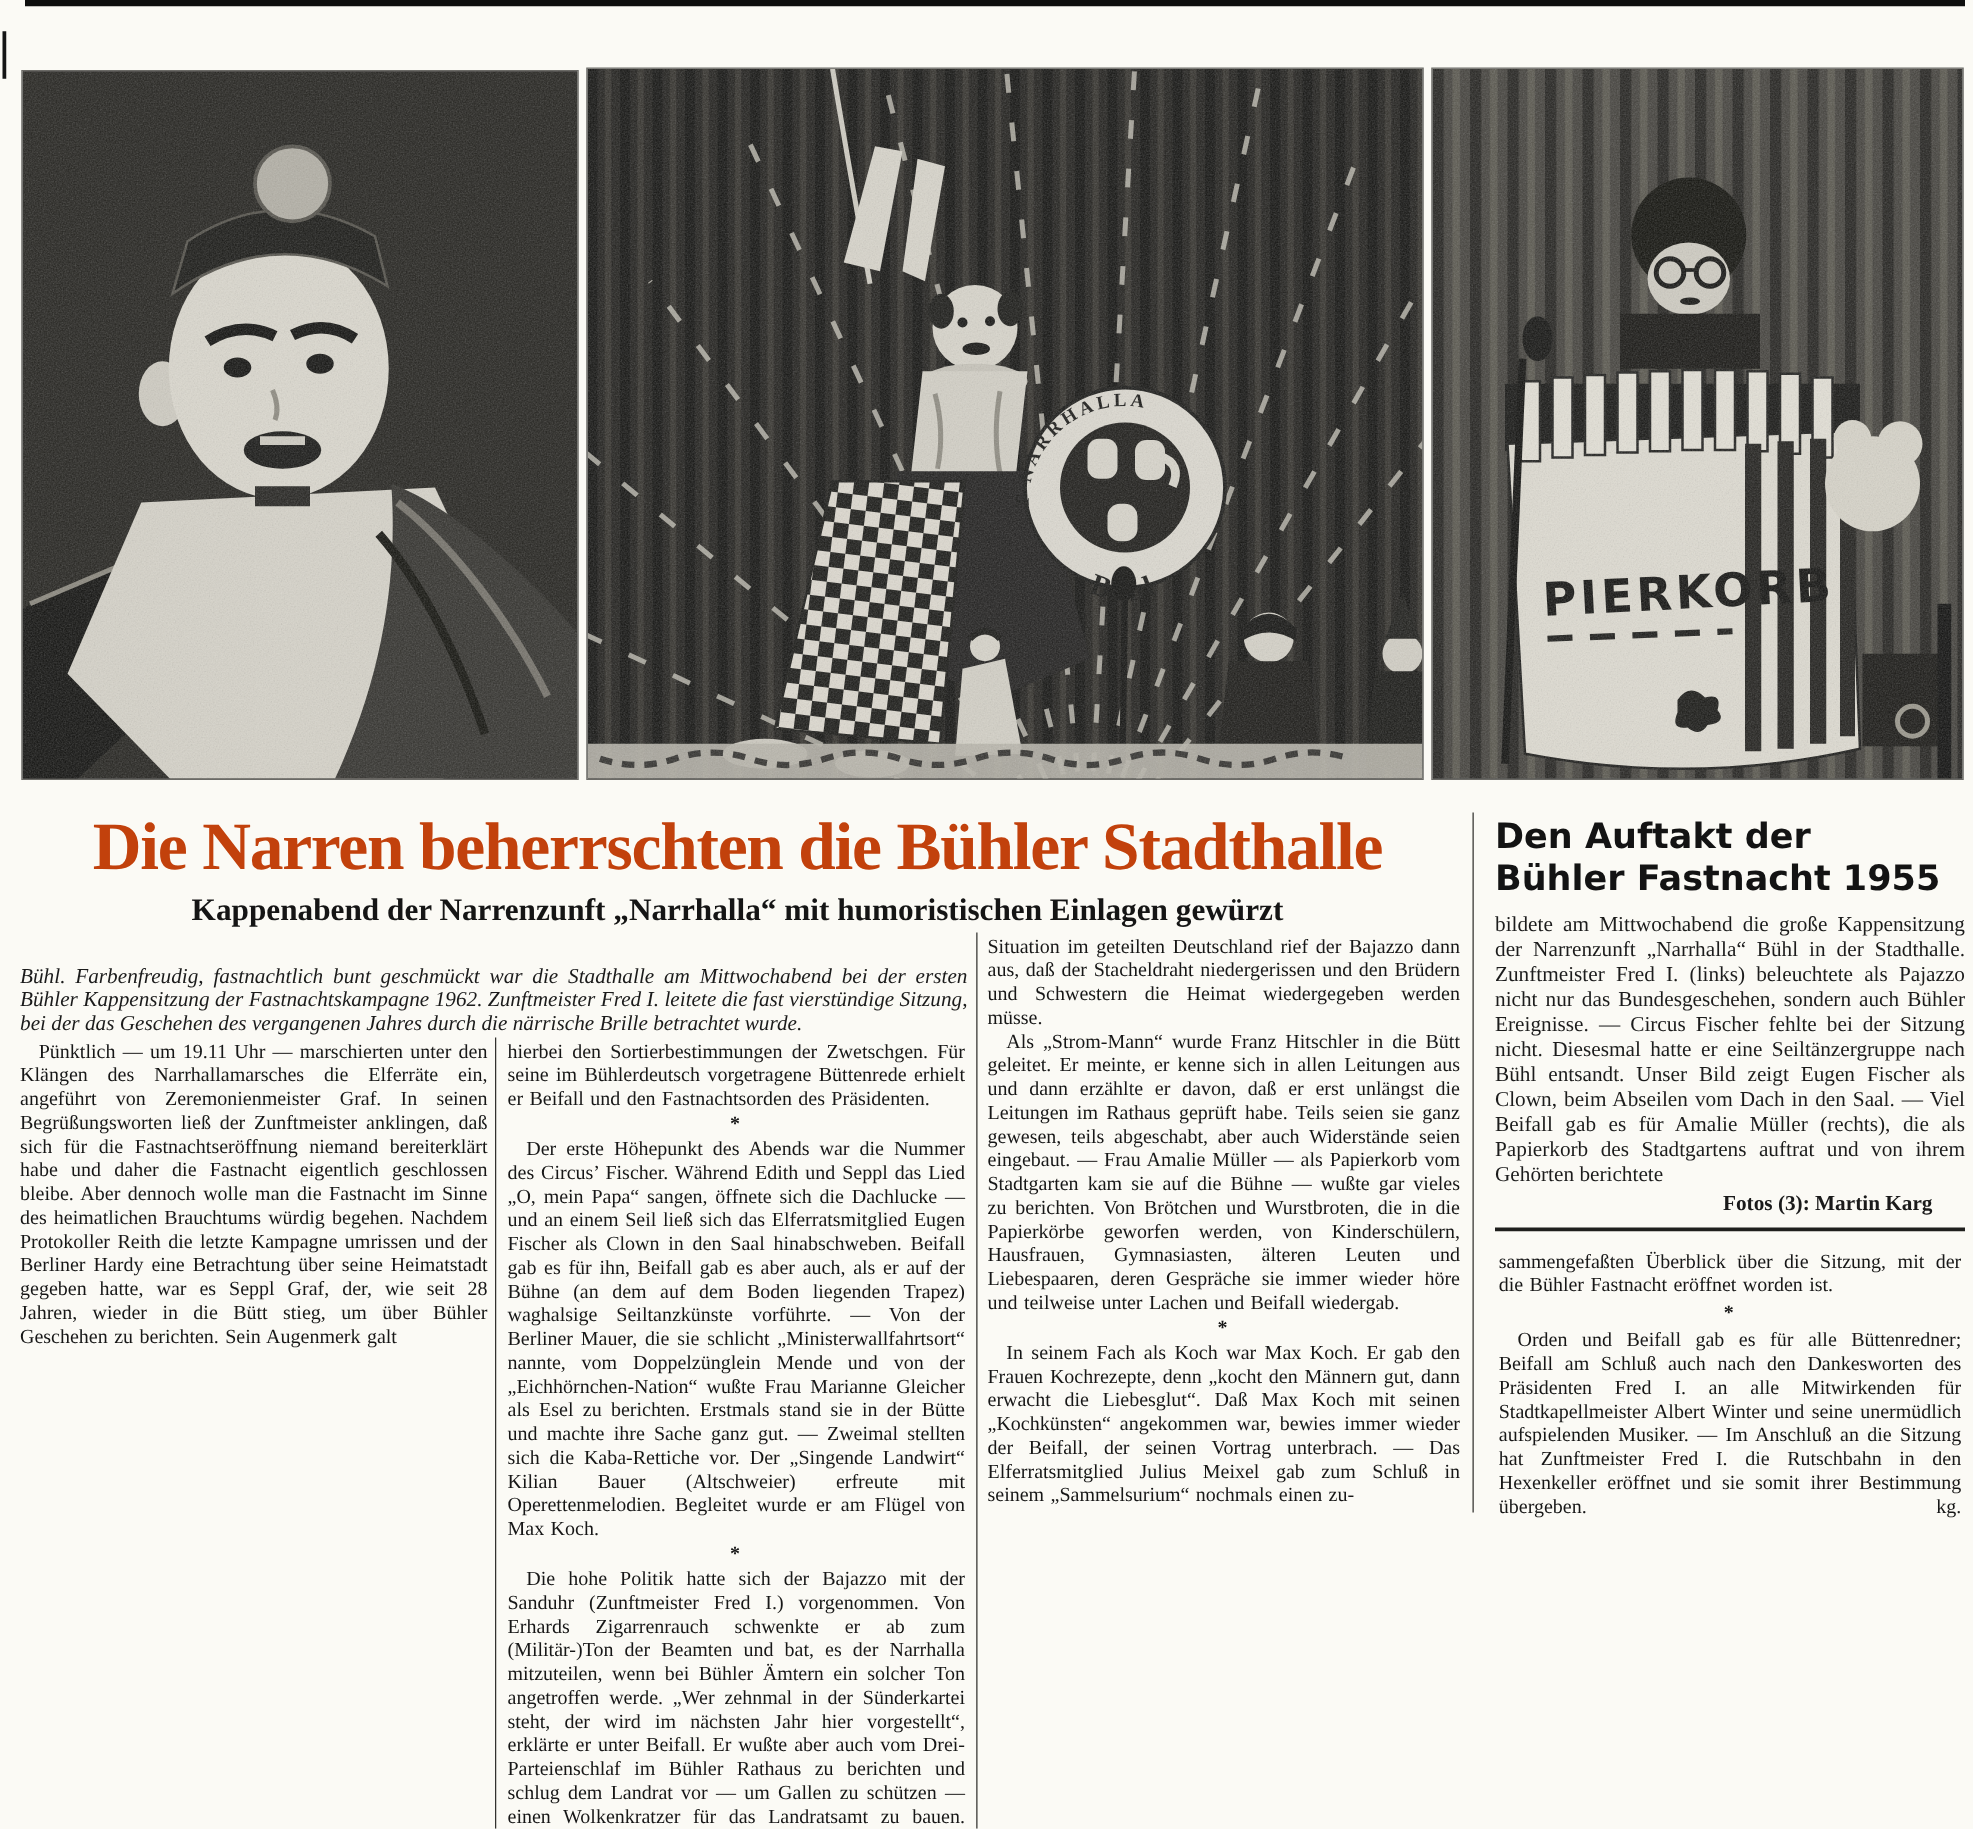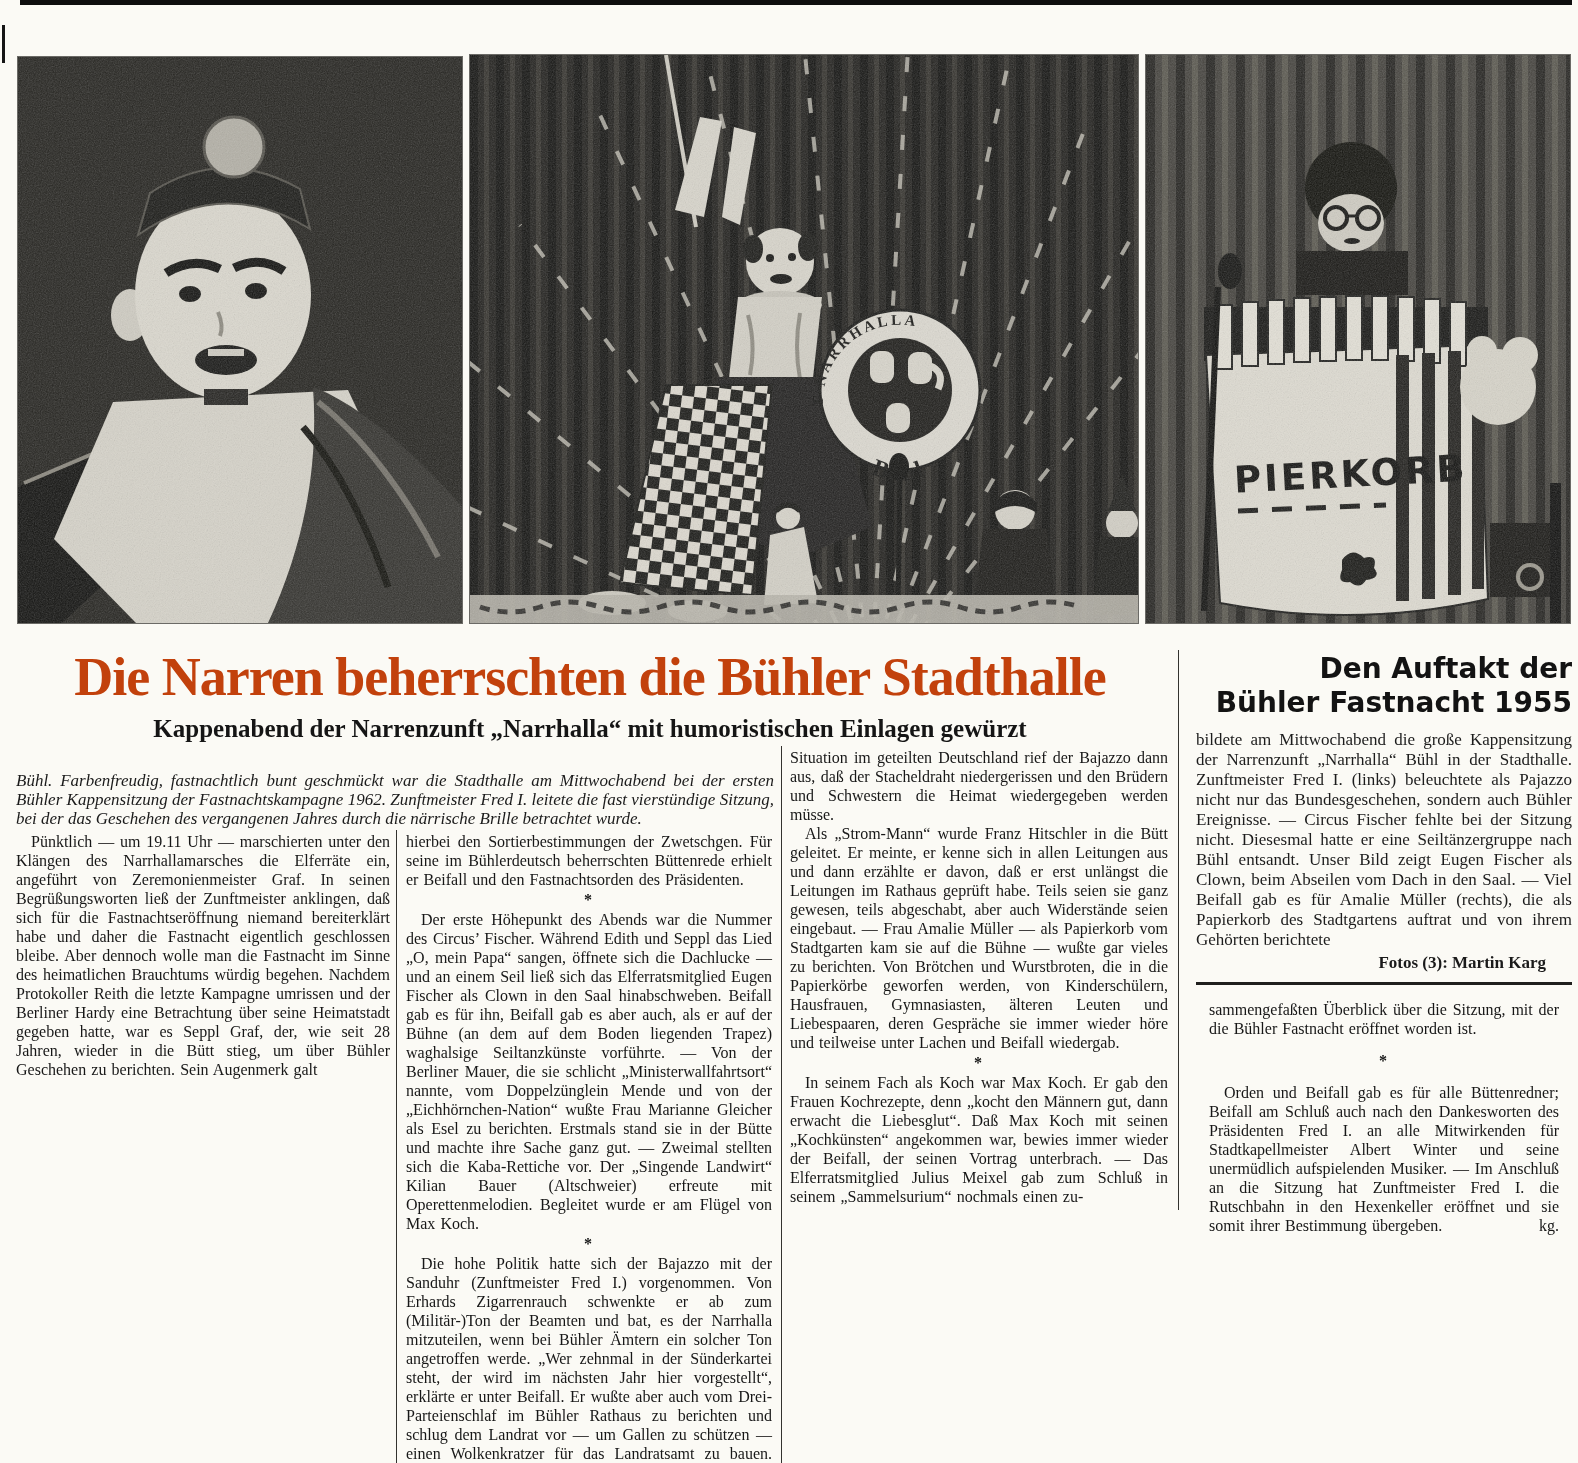--- a/index.html
+++ b/index.html
@@ -37,26 +37,26 @@
   #col3{left:790px;top:748px;width:378px;}
   .indent{text-indent:15px;}
   .sep{display:block;text-align:center;font-weight:bold;letter-spacing:2px;line-height:19px;margin:1px 0;}
 
   .vrule{position:absolute;width:1px;background:#33322f;}
   #vr1{left:396px;top:830px;height:633px;}
   #vr2{left:781px;top:746px;height:717px;}
   #vr3{left:1178px;top:650px;height:560px;}
 
   #sidebar{position:absolute;left:1196px;top:652px;width:376px;}
-  .sb-title{font-family:"DejaVu Sans", sans-serif;font-weight:bold;font-size:28px;line-height:34px;text-align:right;color:#131313;}
+  .sb-title{font-family:"DejaVu Sans", sans-serif;font-weight:bold;font-size:28px;line-height:34px;text-align:left;color:#131313;}
   .sb-lead{margin-top:10px;font-size:17px;line-height:20px;text-align:justify;color:#1c1c1c;}
   .sb-credit{text-align:right;padding-right:26px;font-size:17px;font-weight:bold;margin-top:3px;color:#1a1a1a;}
   .sb-rule{margin-top:9px;height:3px;background:#1f1f1d;}
   .sb-body{font-size:16px;line-height:19px;text-align:justify;color:#171717;}
-  .sb-body p{margin:13px;word-spacing:0.07em;}
+  .sb-body p{margin:3px;word-spacing:0.07em;}
   .sb-p1{margin-top:15px !important;}
   .sig{float:right;padding-left:12px;}
 </style>
 </head>
 <body>
 
 <div class="top-rule"></div>
 <div class="margin-tick"></div>
 
 <figure class="photo" id="photo1" style="margin:0;">
@@ -243,21 +243,21 @@
 
 <h1 class="headline" style="margin:0;">Die Narren beherrschten die Bühler Stadthalle</h1>
 <h2 class="subheadline" style="margin:0;">Kappenabend der Narrenzunft „Narrhalla“ mit humoristischen Einlagen gewürzt</h2>
 <p class="lead">Bühl. Farbenfreudig, fastnachtlich bunt geschmückt war die Stadthalle am Mittwochabend bei der ersten Bühler Kappensitzung der Fastnachtskampagne 1962. Zunftmeister Fred I. leitete die fast vierstündige Sitzung, bei der das Geschehen des vergangenen Jahres durch die närrische Brille betrachtet wurde.</p>
 
 <div class="col" id="col1">
   <p class="indent">Pünktlich — um 19.11 Uhr — marschierten unter den Klängen des Narrhallamarsches die Elferräte ein, angeführt von Zeremonienmeister Graf. In seinen Begrüßungsworten ließ der Zunftmeister anklingen, daß sich für die Fastnachtseröffnung niemand bereiterklärt habe und daher die Fastnacht eigentlich geschlossen bleibe. Aber dennoch wolle man die Fastnacht im Sinne des heimatlichen Brauchtums würdig begehen. Nachdem Protokoller Reith die letzte Kampagne umrissen und der Berliner Hardy eine Betrachtung über seine Heimatstadt gegeben hatte, war es Seppl Graf, der, wie seit 28 Jahren, wieder in die Bütt stieg, um über Bühler Geschehen zu berichten. Sein Augenmerk galt</p>
 </div>
 
 <div class="col" id="col2">
-  <p>hierbei den Sortierbestimmungen der Zwetschgen. Für seine im Bühlerdeutsch beherrschten Büttenrede erhielt er Beifall und den Fastnachtsorden des Präsidenten.</p>
+  <p>hierbei den Sortierbestimmungen der Zwetschgen. Für seine im Bühlerdeutsch vorgetragene Büttenrede erhielt er Beifall und den Fastnachtsorden des Präsidenten.</p>
   <span class="sep">*</span>
   <p class="indent">Der erste Höhepunkt des Abends war die Nummer des Circus’ Fischer. Während Edith und Seppl das Lied „O, mein Papa“ sangen, öffnete sich die Dachlucke — und an einem Seil ließ sich das Elferratsmitglied Eugen Fischer als Clown in den Saal hinabschweben. Beifall gab es für ihn, Beifall gab es aber auch, als er auf der Bühne (an dem auf dem Boden liegenden Trapez) waghalsige Seiltanzkünste vorführte. — Von der Berliner Mauer, die sie schlicht „Ministerwallfahrtsort“ nannte, vom Doppelzünglein Mende und von der „Eichhörnchen-Nation“ wußte Frau Marianne Gleicher als Esel zu berichten. Erstmals stand sie in der Bütte und machte ihre Sache ganz gut. — Zweimal stellten sich die Kaba-Rettiche vor. Der „Singende Landwirt“ Kilian Bauer (Altschweier) erfreute mit Operettenmelodien. Begleitet wurde er am Flügel von Max Koch.</p>
   <span class="sep">*</span>
   <p class="indent">Die hohe Politik hatte sich der Bajazzo mit der Sanduhr (Zunftmeister Fred I.) vorgenommen. Von Erhards Zigarrenrauch schwenkte er ab zum (Militär-)Ton der Beamten und bat, es der Narrhalla mitzuteilen, wenn bei Bühler Ämtern ein solcher Ton angetroffen werde. „Wer zehnmal in der Sünderkartei steht, der wird im nächsten Jahr hier vorgestellt“, erklärte er unter Beifall. Er wußte aber auch vom Drei-Parteienschlaf im Bühler Rathaus zu berichten und schlug dem Landrat vor — um Gallen zu schützen — einen Wolkenkratzer für das Landratsamt zu bauen. Hinweisend auf die derzeitige</p>
 </div>
 
 <div class="col" id="col3">
   <p>Situation im geteilten Deutschland rief der Bajazzo dann aus, daß der Stacheldraht niedergerissen und den Brüdern und Schwestern die Heimat wiedergegeben werden müsse.</p>
   <p class="indent">Als „Strom-Mann“ wurde Franz Hitschler in die Bütt geleitet. Er meinte, er kenne sich in allen Leitungen aus und dann erzählte er davon, daß er erst unlängst die Leitungen im Rathaus geprüft habe. Teils seien sie ganz gewesen, teils abgeschabt, aber auch Widerstände seien eingebaut. — Frau Amalie Müller — als Papierkorb vom Stadtgarten kam sie auf die Bühne — wußte gar vieles zu berichten. Von Brötchen und Wurstbroten, die in die Papierkörbe geworfen werden, von Kinderschülern, Hausfrauen, Gymnasiasten, älteren Leuten und Liebespaaren, deren Gespräche sie immer wieder höre und teilweise unter Lachen und Beifall wiedergab.</p>
   <span class="sep">*</span>

